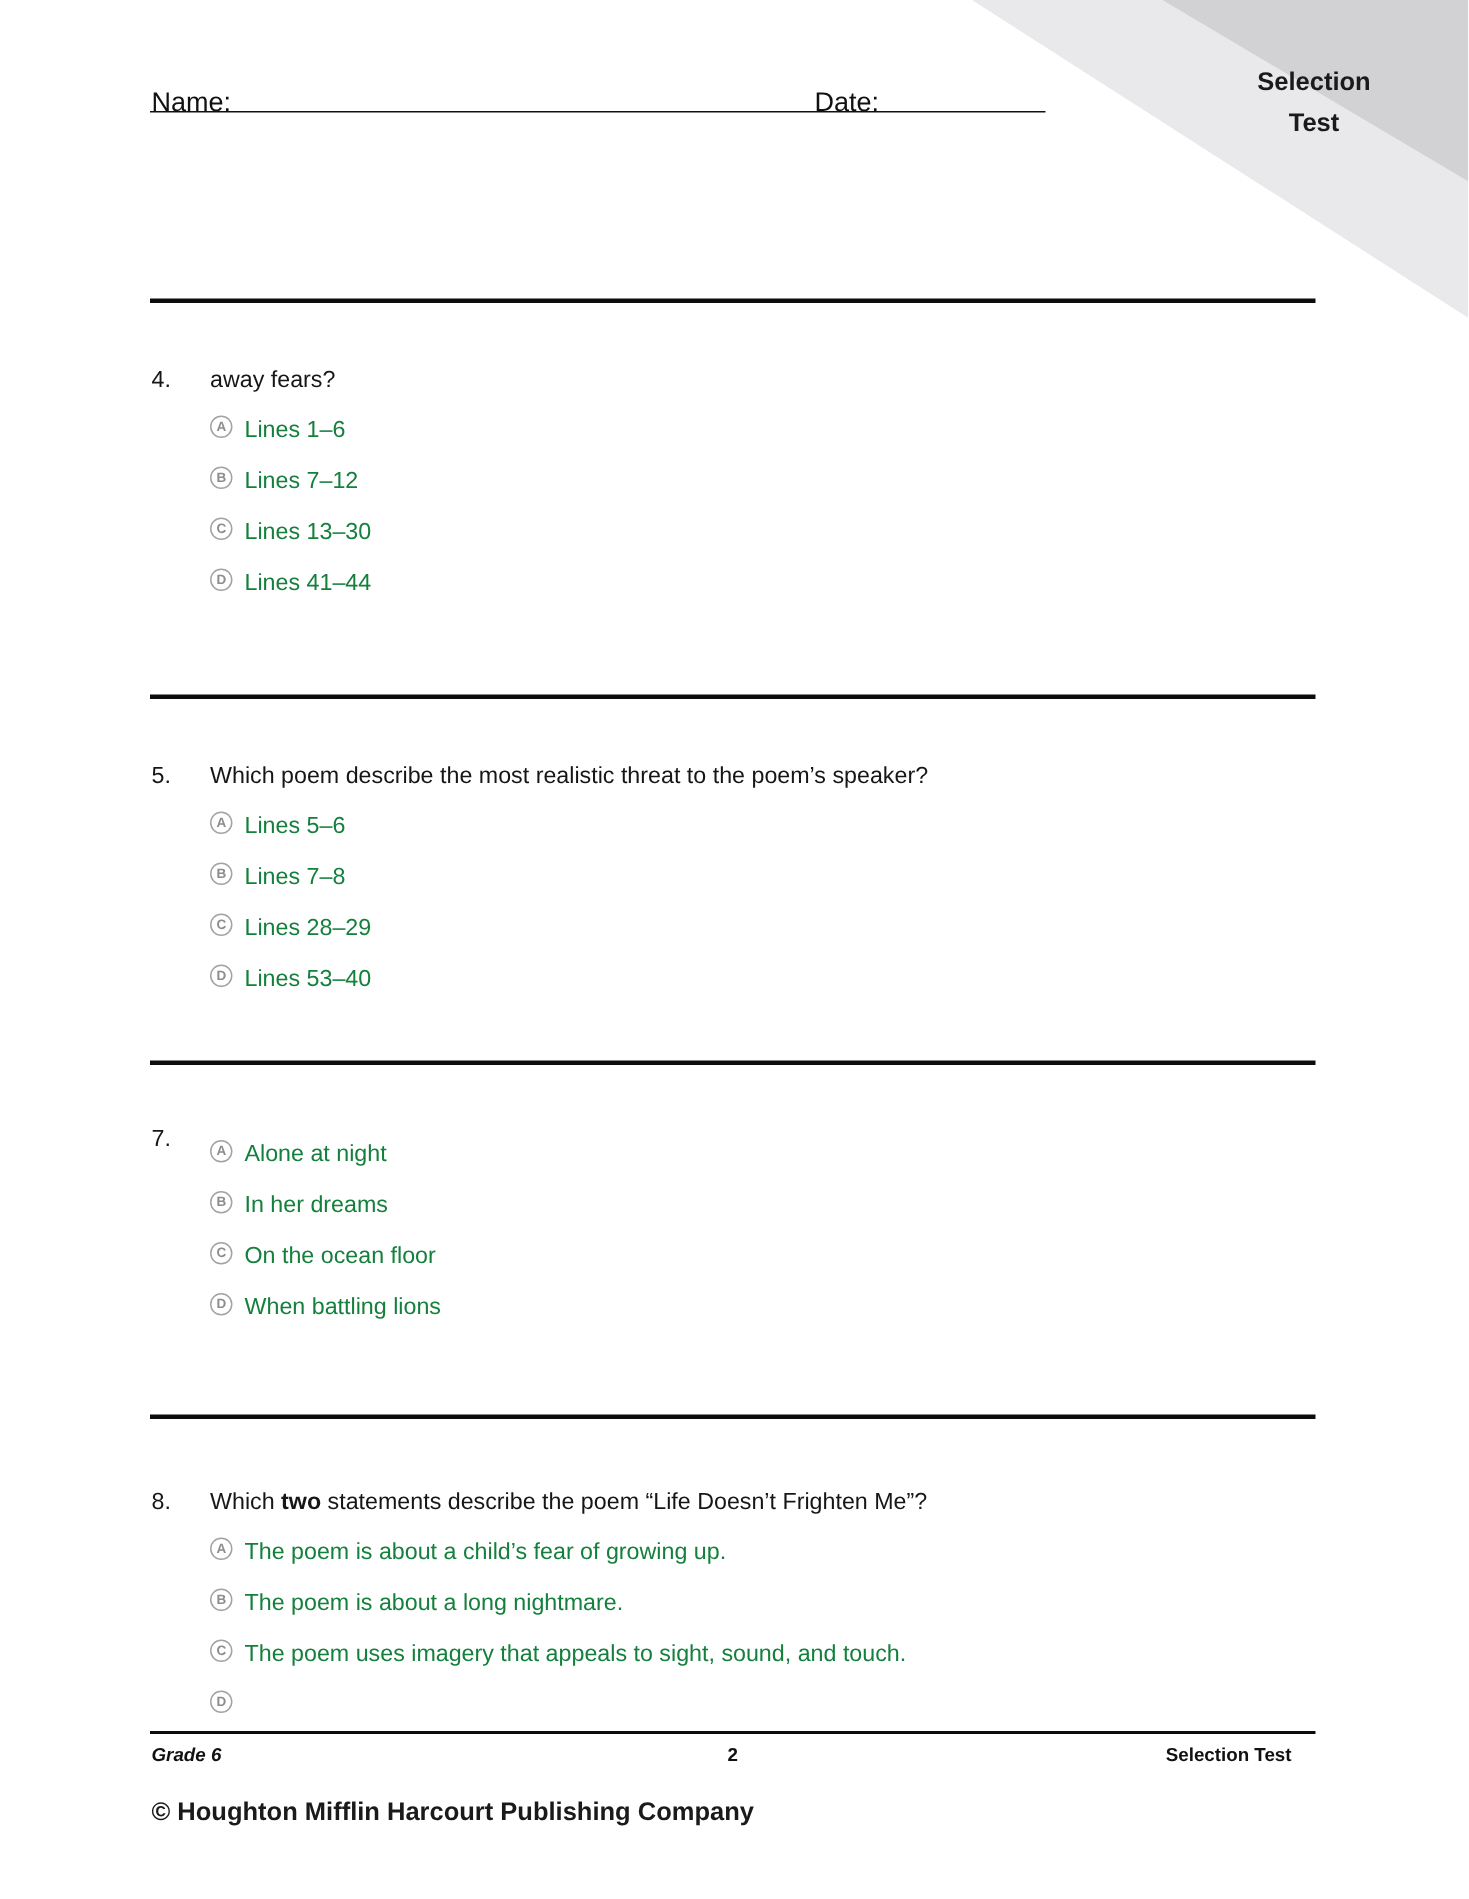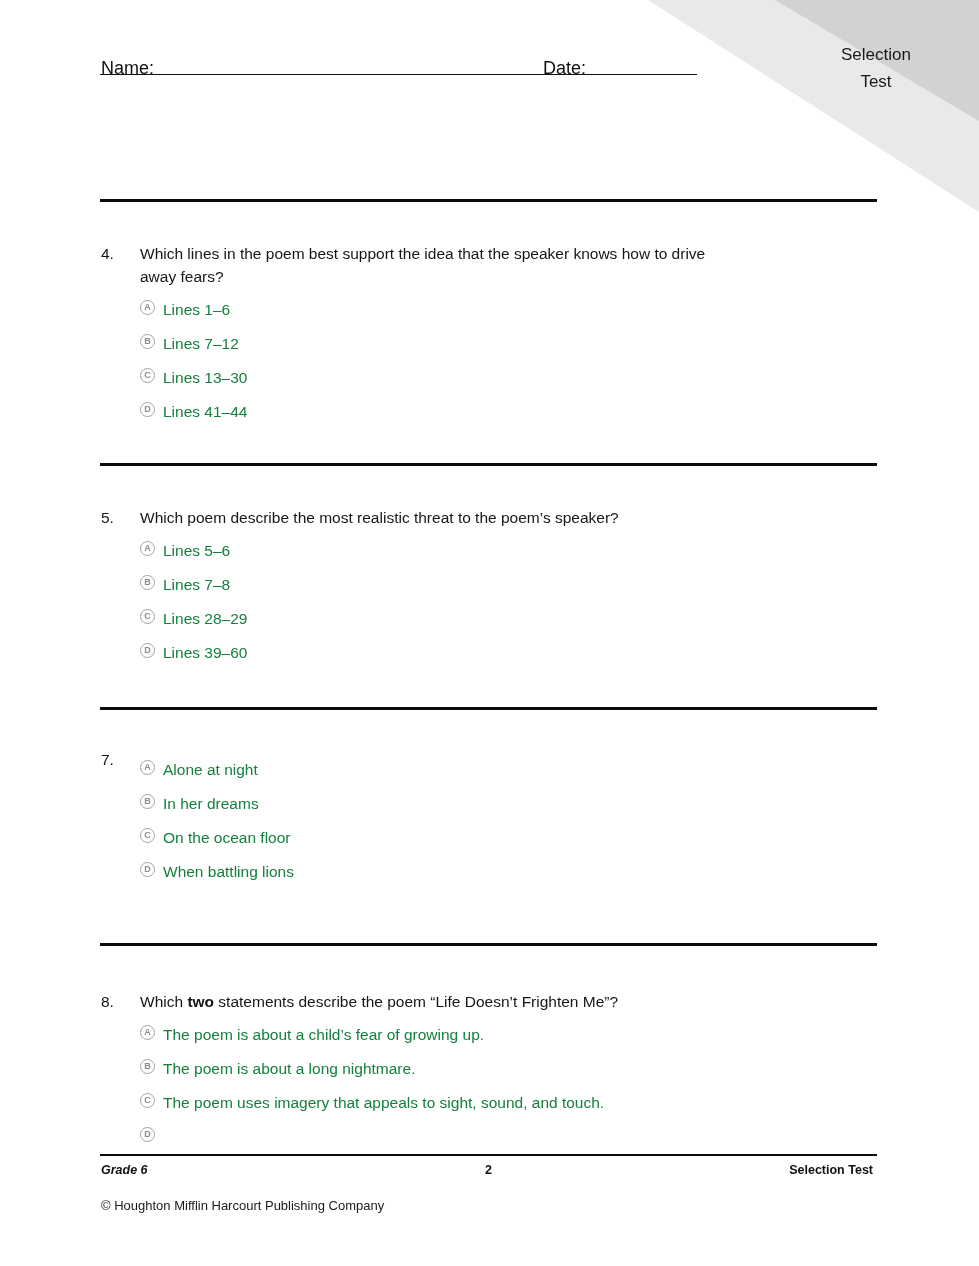--- a/index.html
+++ b/index.html
@@ -8,21 +8,21 @@
     width:979px;height:1266px;
     background:#ffffff;
     font-family:"Liberation Sans","DejaVu Sans",sans-serif;
     color:#161616;
     overflow:hidden;
   }
   
   .banner-svg{position:absolute;top:0;right:0;width:350px;height:260px;}
   .banner-text{
     position:absolute;top:41px;right:38px;width:130px;
-    text-align:center;font-weight:normal;font-size:17px;line-height:27px;
+    text-align:center;font-weight:bold;font-size:17px;line-height:27px;
     color:#1a1a1a;
   }
   
   .name-date-line{
     position:absolute;left:100px;top:74px;width:597px;height:0;
     border-top:1.6px solid #111;
   }
   .hdr-label{position:absolute;top:58px;font-size:18px;color:#111;}
   .lbl-name{left:101px;}
   .lbl-date{left:507px;margin-left:36px;}
@@ -54,24 +54,24 @@
     font-size:9px;font-weight:bold;color:#8d8d8d;line-height:1;
   }
   .opt-text{color:#15803d;}
   
   .footer-row{
     position:absolute;left:100px;top:1163px;width:777px;
     font-size:12.5px;font-weight:bold;color:#111;
   }
   .footer-grade{position:absolute;left:1px;top:0;font-style:italic;}
   .footer-page{position:absolute;left:0;width:777px;text-align:center;top:0;}
-  .footer-title{position:absolute;right:4px;top:0;}
+  .footer-title{position:absolute;right:16px;top:0;}
   .copyright{
     position:absolute;left:101px;top:1198px;
-    font-size:13px;color:#1a1a1a;font-weight:normal;
+    font-size:17px;color:#1a1a1a;font-weight:bold;
   }
 </style>
 </head>
 <body>
 
 <div class="page">
 
   <svg class="banner-svg" viewBox="0 0 350 260" preserveAspectRatio="none">
     <polygon points="19,0 350,0 350,212" fill="#e9e9eb"></polygon>
     <polygon points="146,0 350,0 350,121" fill="#d2d2d4"></polygon>
@@ -87,21 +87,20 @@
 
   <div class="rule rule-1"></div>
   <div class="rule rule-2"></div>
   <div class="rule rule-3"></div>
   <div class="rule rule-4"></div>
   <div class="rule rule-footer"></div>
 
   <div class="question q4">
     <div class="qnum">4.</div>
     <div class="qbody">
-      <div class="qline1"><span>Which lines in the poem best support the idea that the speaker knows how to drive</span><b></b><span></span></div>
       <div class="qline2">away fears?</div>
       <div class="options">
         <div class="option">
           <span class="circle">
               <span class="letter">A</span>
             </span>
           <span class="opt-text">Lines 1–6</span>
         </div>
         <div class="option">
           <span class="circle">
@@ -146,21 +145,21 @@
         <div class="option">
           <span class="circle">
               <span class="letter">C</span>
             </span>
           <span class="opt-text">Lines 28–29</span>
         </div>
         <div class="option">
           <span class="circle">
               <span class="letter">D</span>
             </span>
-          <span class="opt-text">Lines 39–60</span>
+          <span class="opt-text">Lines 53–40</span>
         </div>
       </div>
     </div>
   </div>
 
   <div class="question q7">
     <div class="qnum">7.</div>
     <div class="qbody">
 
       <div class="options">

